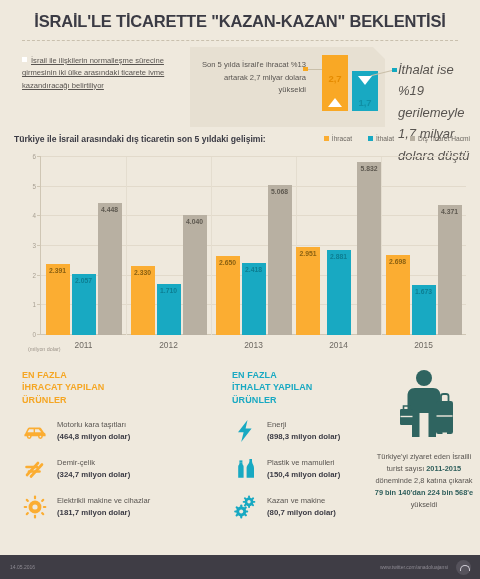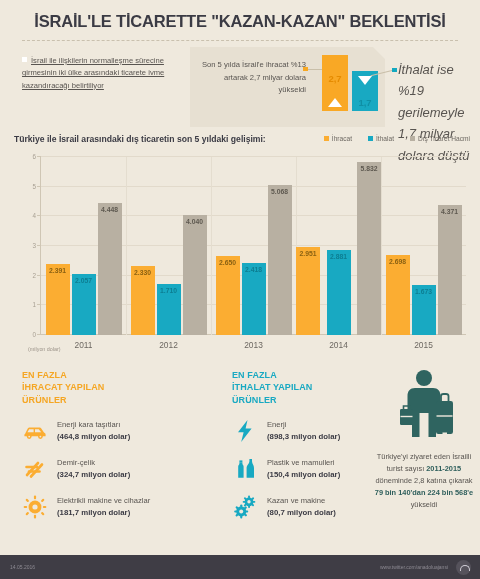--- a/index.html
+++ b/index.html
@@ -350,21 +350,21 @@
                      C23 15 23.6 15.6 23.6 16.6 L23.6 18.2 L2.4 18.2 L2.4 16.8 C2.4 16.3 2.6 16 3 16 Z" fill="#fbad32"></path>
             <circle cx="7.2" cy="18.6" r="2.4" fill="#fbad32"></circle>
             <circle cx="18.4" cy="18.6" r="2.4" fill="#fbad32"></circle>
             <circle cx="7.2" cy="18.6" r="0.9" fill="#efe9dd"></circle>
             <circle cx="18.4" cy="18.6" r="0.9" fill="#efe9dd"></circle>
             <path d="M7.2 11.2 L11.6 11.2 L11.6 14.2 L5.4 14.2 Z" fill="#efe9dd"></path>
             <path d="M13 11.2 L16.8 11.2 L19.2 14.2 L13 14.2 Z" fill="#efe9dd"></path>
           </svg>
         </div>
         <div class="item-txt">
-          <div>Enerji kara taşıtları</div>
+          <div>Motorlu kara taşıtları</div>
           <b>(464,8 milyon dolar)</b>
         </div>
       </div>
 
       <div class="item">
         <div class="item-ico">
           <svg viewBox="0 0 26 26" width="26" height="26">
             <g stroke="#fbad32" stroke-width="2.6" stroke-linecap="round">
               <line x1="5" y1="19" x2="16" y2="7"></line>
               <line x1="9" y1="20.5" x2="20" y2="8.5"></line>

